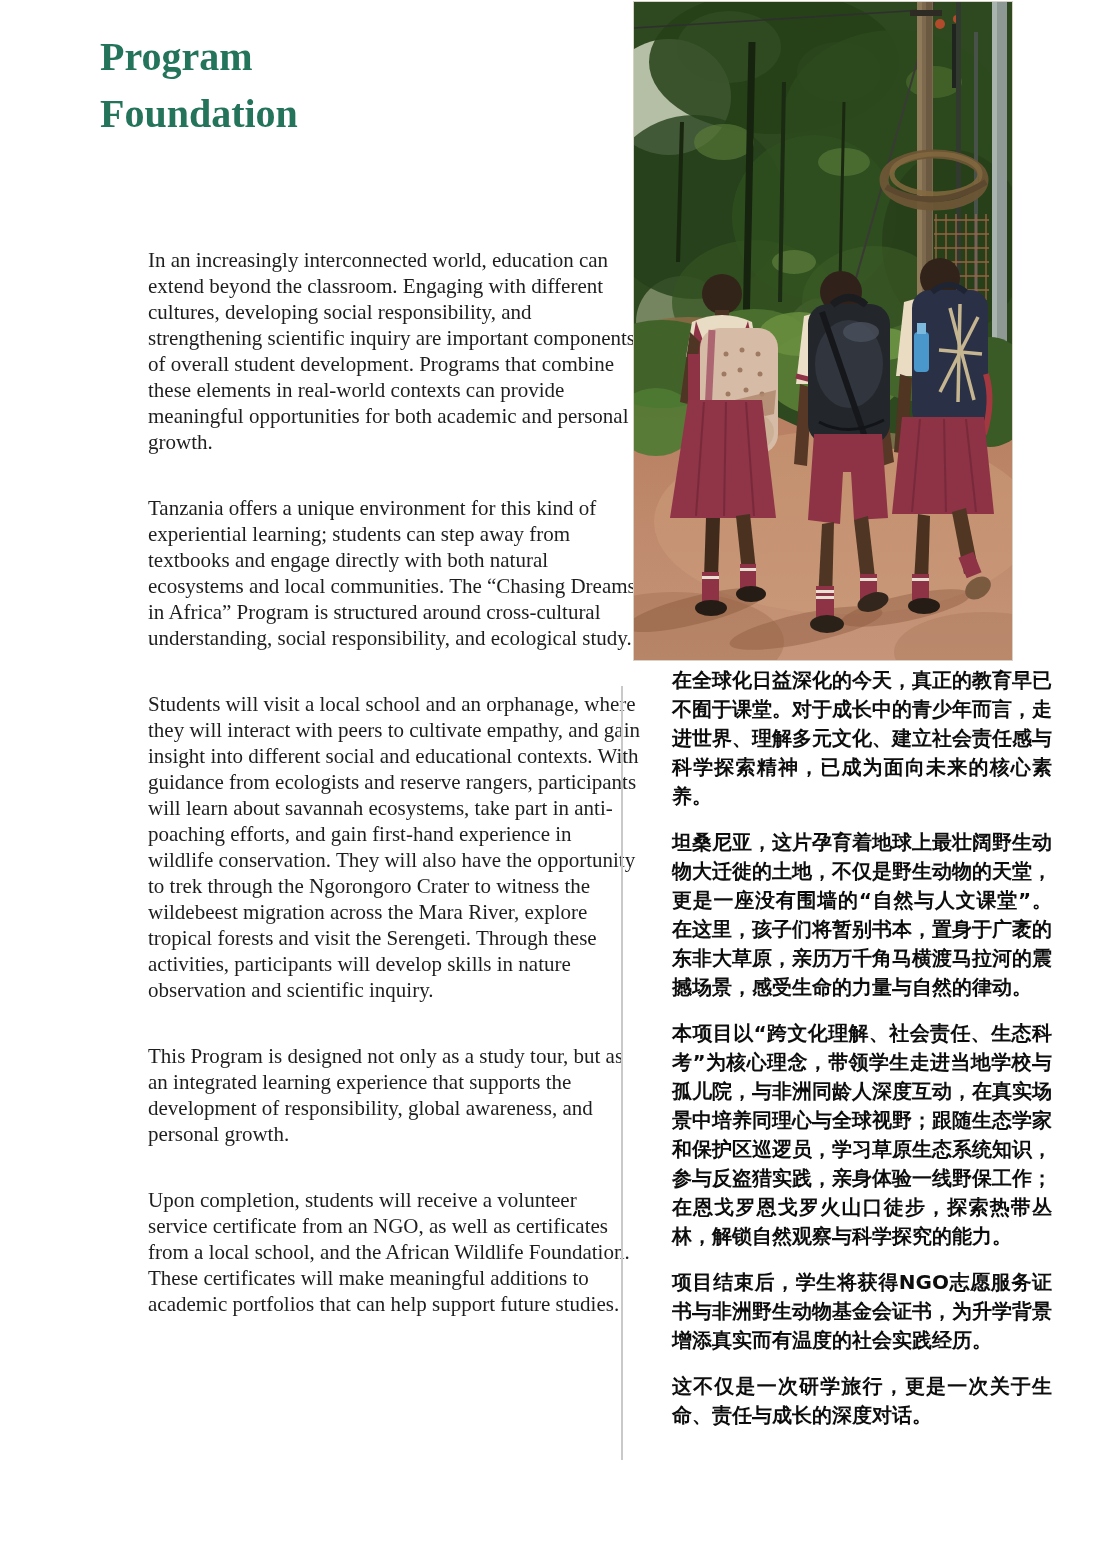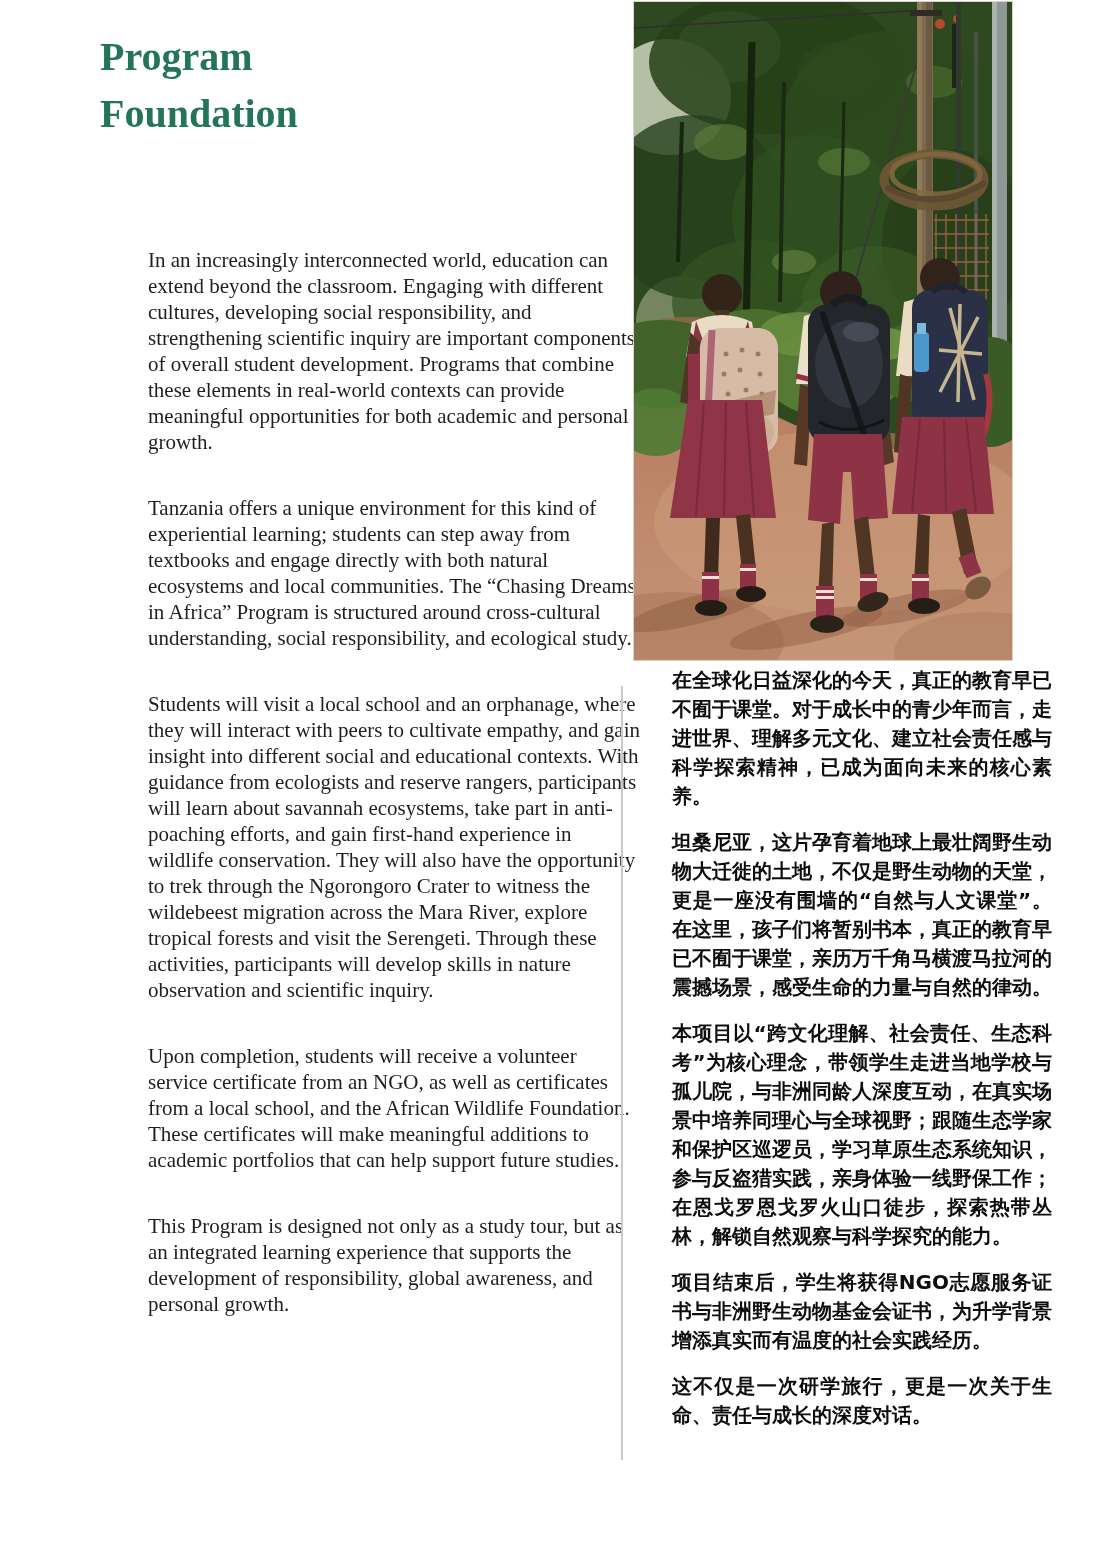--- a/index.html
+++ b/index.html
@@ -88,22 +88,22 @@
 
   <div class="title-block">
     <div class="title-en">Program</div>
     <div class="title-en">Foundation</div>
   </div>
 
   <div class="col-en">
     <p>In an increasingly interconnected world, education can extend beyond the classroom. Engaging with different cultures, developing social responsibility, and strengthening scientific inquiry are important components of overall student development. Programs that combine these elements in real-world contexts can provide meaningful opportunities for both academic and personal growth.</p>
     <p>Tanzania offers a unique environment for this kind of experiential learning; students can step away from textbooks and engage directly with both natural ecosystems and local communities. The “Chasing Dreams in Africa” Program is structured around cross-cultural understanding, social responsibility, and ecological study.</p>
     <p>Students will visit a local school and an orphanage, where they will interact with peers to cultivate empathy, and gain insight into different social and educational contexts. With guidance from ecologists and reserve rangers, participants will learn about savannah ecosystems, take part in anti-poaching efforts, and gain first-hand experience in wildlife conservation. They will also have the opportunity to trek through the Ngorongoro Crater to witness the wildebeest migration across the Mara River, explore tropical forests and visit the Serengeti. Through these activities, participants will develop skills in nature observation and scientific inquiry.</p>
+    <p>This Program is designed not only as a study tour, but as an integrated learning experience that supports the development of responsibility, global awareness, and personal growth.</p>
     <p>Upon completion, students will receive a volunteer service certificate from an NGO, as well as certificates from a local school, and the African Wildlife Foundation. These certificates will make meaningful additions to academic portfolios that can help support future studies.</p>
-    <p>This Program is designed not only as a study tour, but as an integrated learning experience that supports the development of responsibility, global awareness, and personal growth.</p>
   </div>
 
   <div class="photo-frame">
     <svg viewBox="0 0 378 658" width="378" height="658" preserveAspectRatio="none" xmlns="http://www.w3.org/2000/svg">
 
       <rect x="0" y="0" width="378" height="658" fill="#2e481f"></rect>
       <ellipse cx="35" cy="95" rx="62" ry="58" fill="#cdd5bd" opacity="0.85"></ellipse>
       <ellipse cx="95" cy="45" rx="52" ry="36" fill="#a8b98f" opacity="0.5"></ellipse>
       <ellipse cx="205" cy="70" rx="42" ry="30" fill="#7e9a5c" opacity="0.4"></ellipse>
       <ellipse cx="48" cy="320" rx="46" ry="46" fill="#b9c2a2" opacity="0.5"></ellipse>
@@ -274,19 +274,19 @@
         <ellipse cx="290" cy="604" rx="16" ry="8" fill="#241c15"></ellipse>
         <ellipse cx="344" cy="586" rx="14" ry="10" fill="#7a5b3f" transform="rotate(-35 344 586)"></ellipse>
       </g>
     </svg>
   </div>
 
   <div class="v-divider"></div>
 
   <div class="col-cn">
     <p>在全球化日益深化的今天，真正的教育早已不囿于课堂。对于成长中的青少年而言，走进世界、理解多元文化、建立社会责任感与科学探索精神，已成为面向未来的核心素养。</p>
-    <p>坦桑尼亚，这片孕育着地球上最壮阔野生动物大迁徙的土地，不仅是野生动物的天堂，更是一座没有围墙的“自然与人文课堂”。在这里，孩子们将暂别书本，真正的教育早已不囿于课堂，亲历万千角马横渡马拉河的震撼场景，感受生命的力量与自然的律动。</p>
+    <p>坦桑尼亚，这片孕育着地球上最壮阔野生动物大迁徙的土地，不仅是野生动物的天堂，更是一座没有围墙的“自然与人文课堂”。在这里，孩子们将暂别书本，置身于广袤的东非大草原，亲历万千角马横渡马拉河的震撼场景，感受生命的力量与自然的律动。</p>
     <p>本项目以“跨文化理解、社会责任、生态科考”为核心理念，带领学生走进当地学校与孤儿院，与非洲同龄人深度互动，在真实场景中培养同理心与全球视野；跟随生态学家和保护区巡逻员，学习草原生态系统知识，参与反盗猎实践，亲身体验一线野保工作；在恩戈罗恩戈罗火山口徒步，探索热带丛林，解锁自然观察与科学探究的能力。</p>
     <p>项目结束后，学生将获得NGO志愿服务证书与非洲野生动物基金会证书，为升学背景增添真实而有温度的社会实践经历。</p>
     <p>这不仅是一次研学旅行，更是一次关于生命、责任与成长的深度对话。</p>
   </div>
 
 </div>
 
 </body></html>

